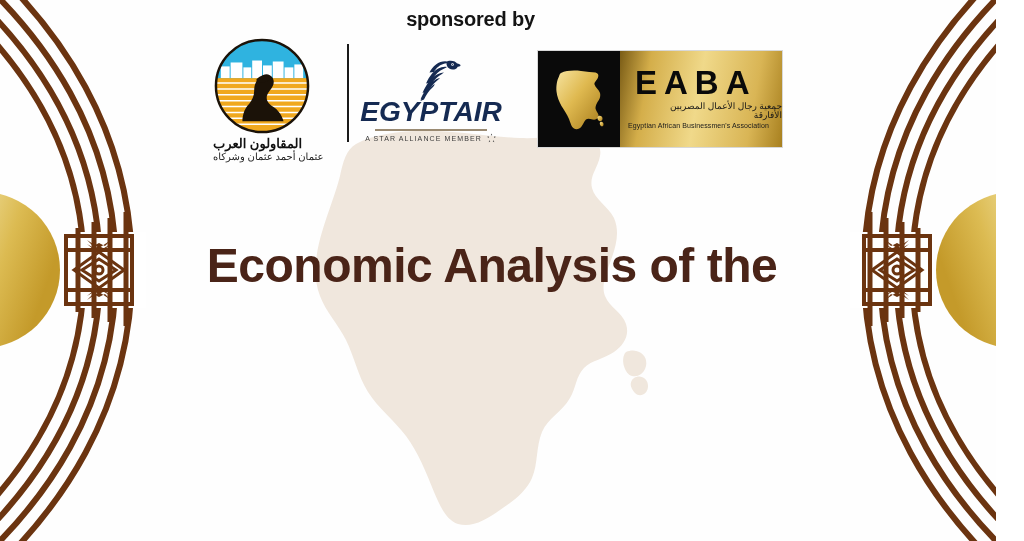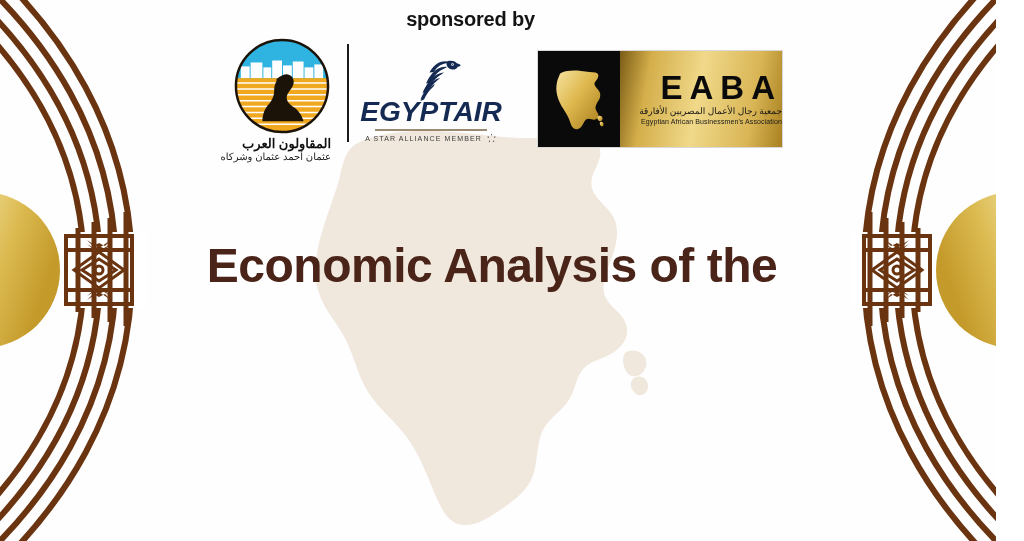--- a/index.html
+++ b/index.html
@@ -61,21 +61,21 @@
     align-items:center;
     justify-content:center;
     gap:0px;
   }
 
   
   .ac-logo {
     width:118px;
     display:flex;
     flex-direction:column;
-    align-items:flex-end;
+    align-items:flex-start;
     margin-right:12px;
   }
   .ac-disc { width:98px; height:98px; display:block; }
   .ac-ar1 {
     font-size:13px; color:#111; font-weight:bold; line-height:1;
     margin-top:2px; direction:rtl; letter-spacing:1px;
   }
   .ac-ar2 {
     font-size:10px; color:#222; line-height:1.1; direction:rtl;
     margin-top:1px;
@@ -132,22 +132,23 @@
   }
   .eaba-left {
     width:82px; height:100%;
     background:#0a0a0a;
     display:flex; align-items:center; justify-content:center;
   }
   .eaba-right {
     flex:1; height:100%;
     background:linear-gradient(100deg,#7a5c16 0%,#d4ae4a 18%,#f0d98a 48%,#d9b555 80%,#a8801f 100%);
     display:flex; flex-direction:column;
-    align-items:flex-end; justify-content:center;
+    align-items:flex-start; justify-content:center;
     padding-bottom:2px;
+    padding-left:8px;
   }
   .eaba-word {
     font-size:33px;
     font-weight:bold;
     color:#0a0a0a;
     letter-spacing:7px;
     line-height:1;
     padding-left:7px;
   }
   .eaba-ar {

